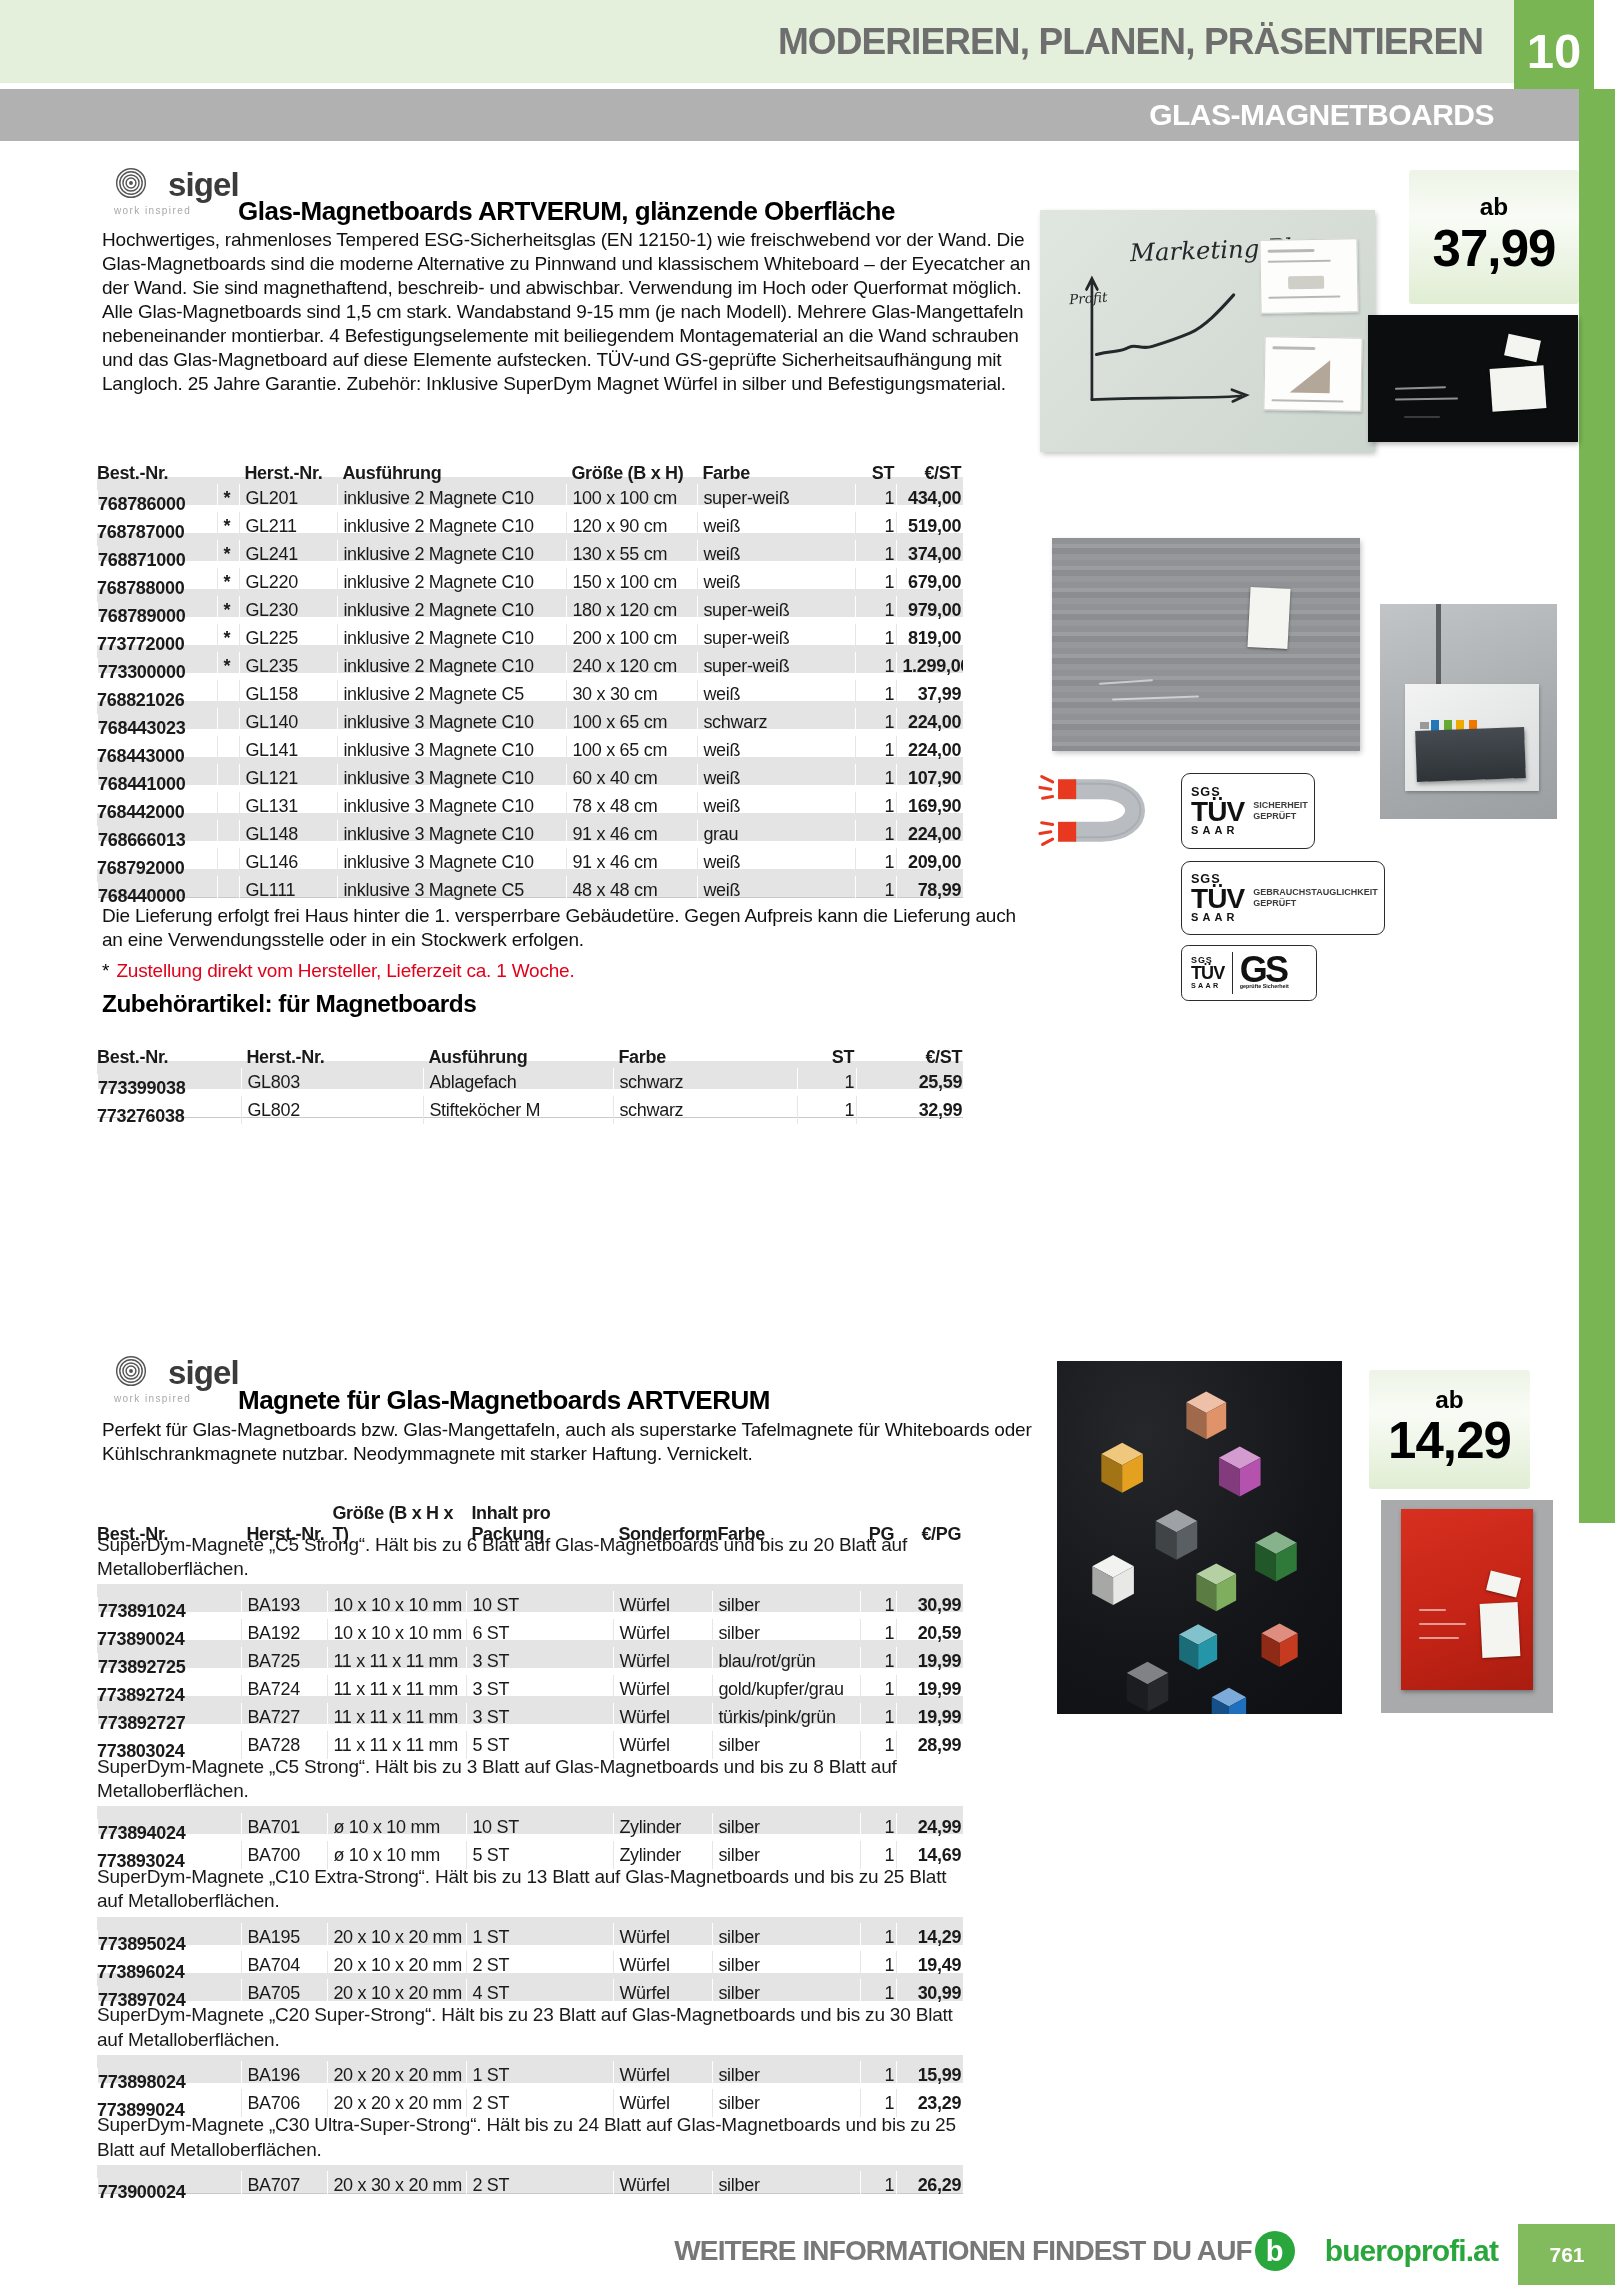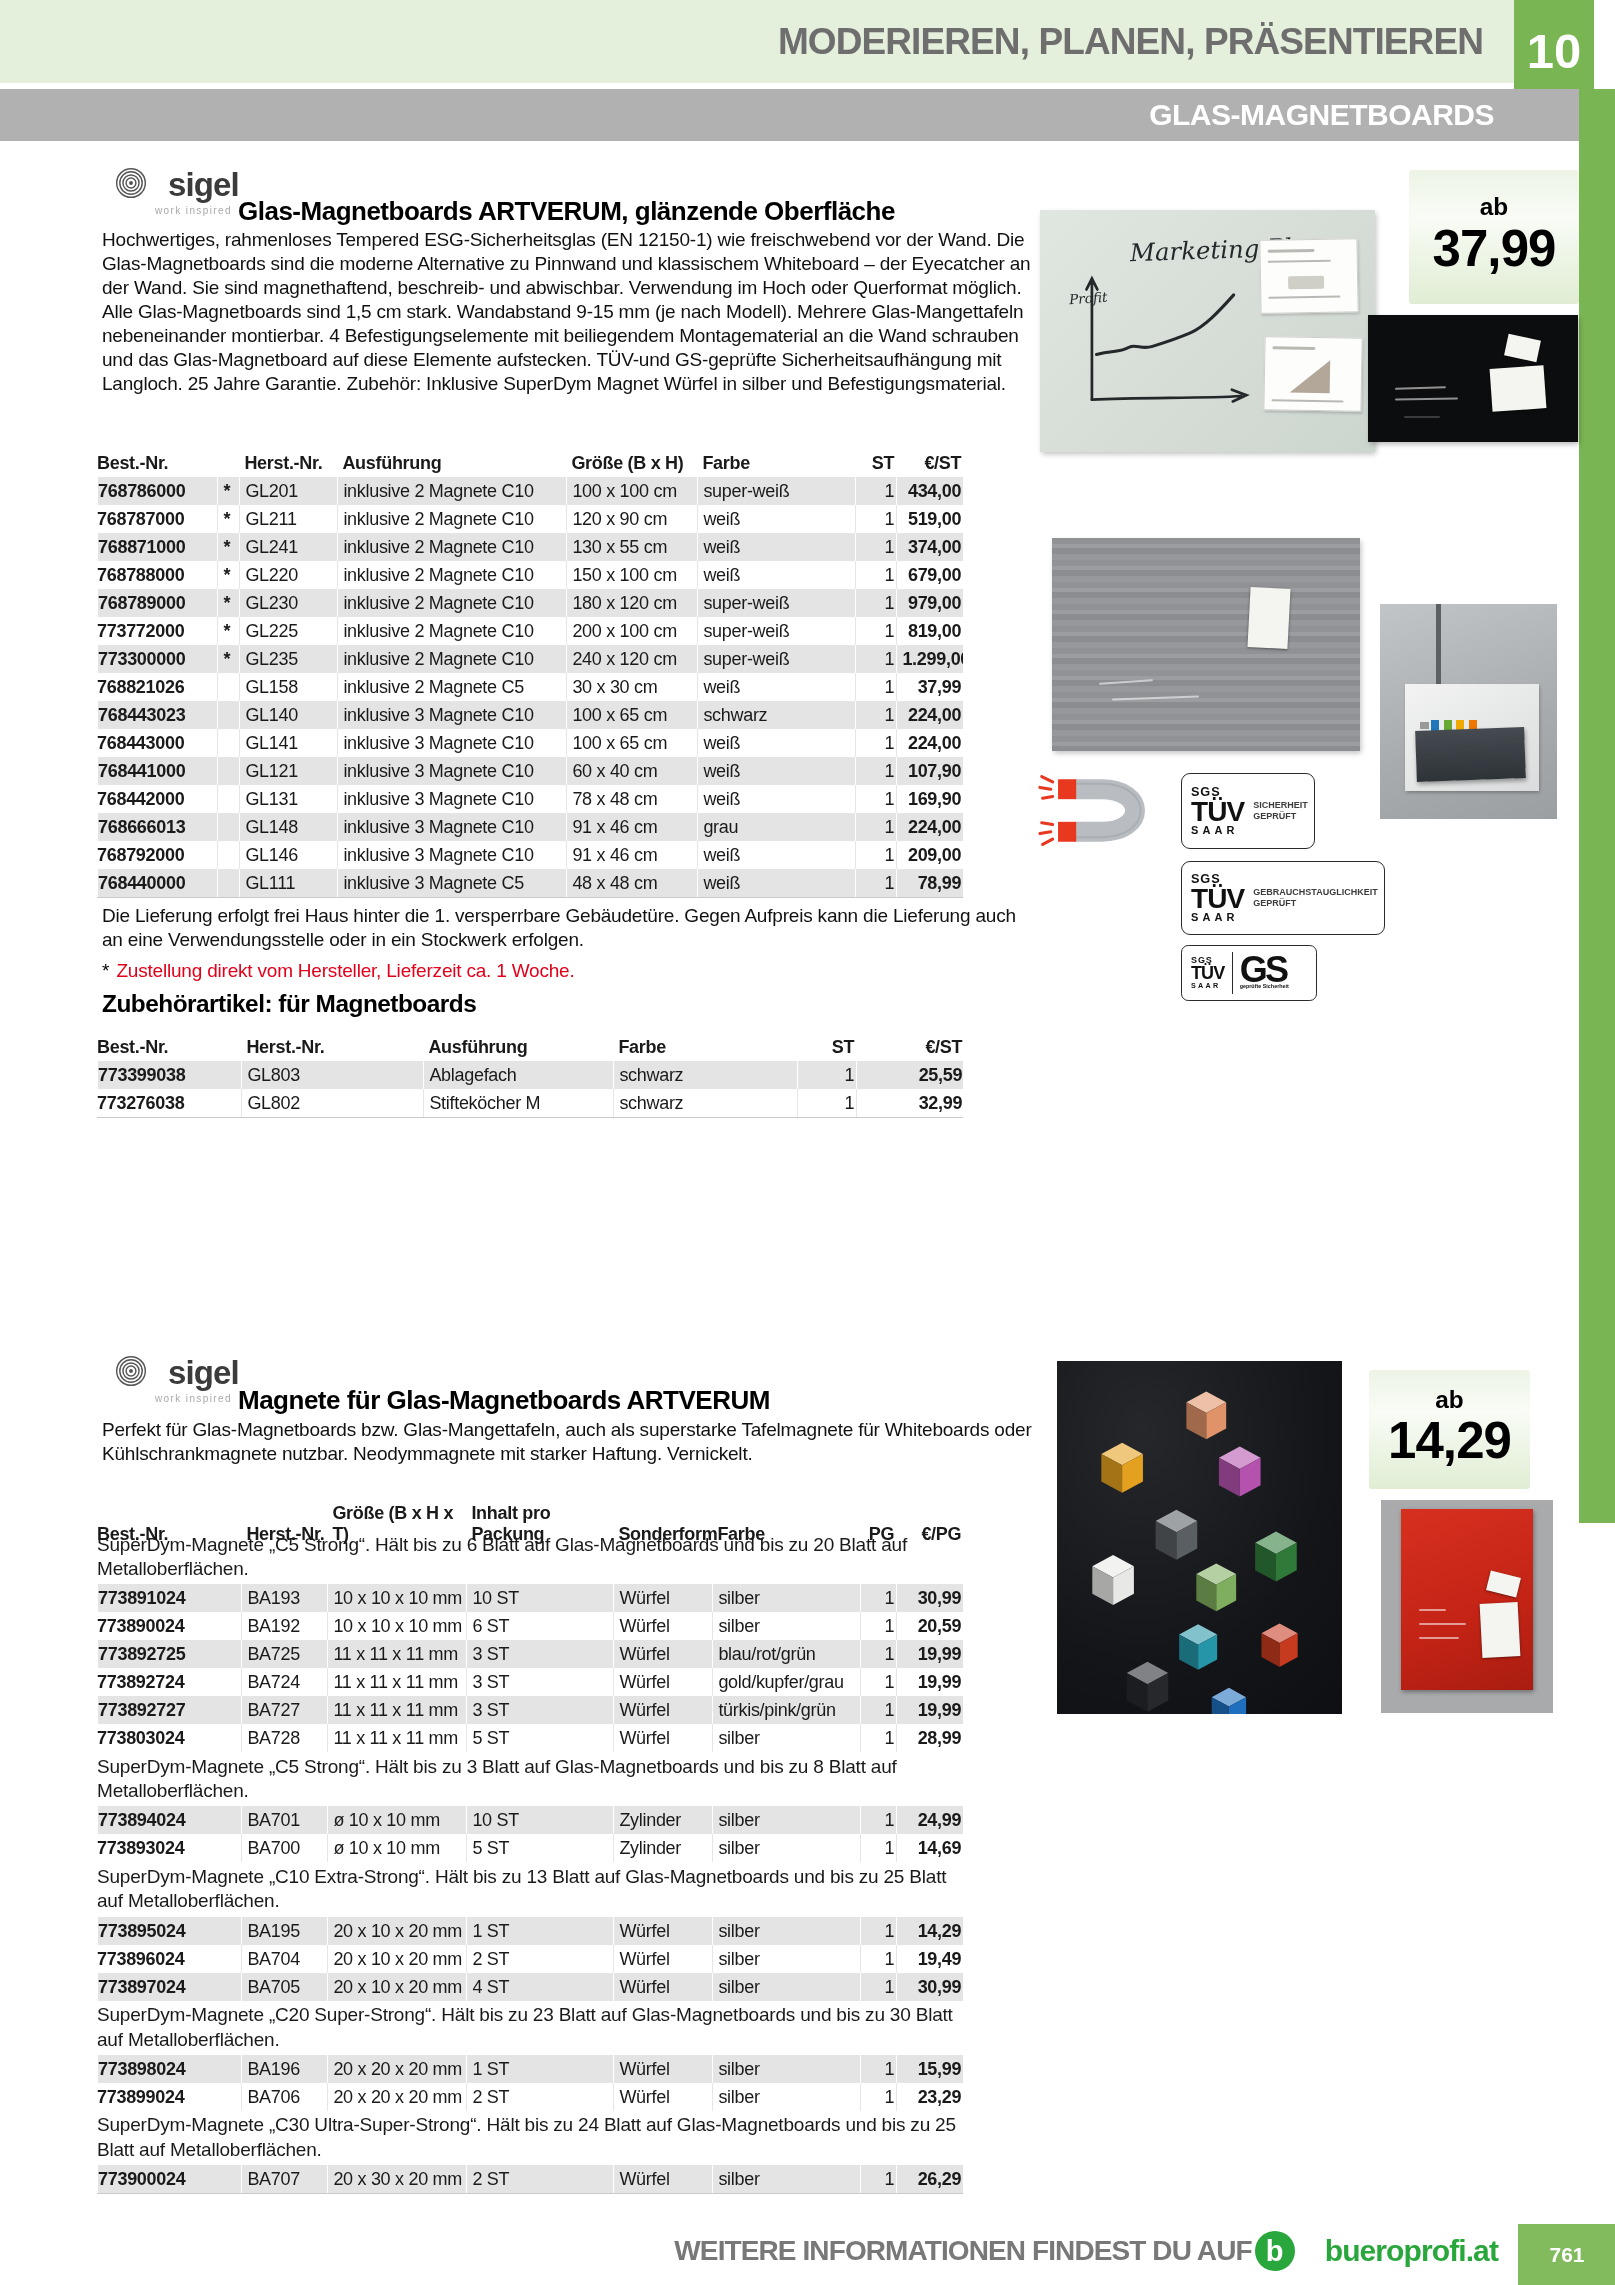--- a/index.html
+++ b/index.html
@@ -15,40 +15,40 @@
           display:flex;align-items:center;justify-content:center;color:#fff;font-size:49px;font-weight:bold;}
   .graybar{left:0;top:89px;width:1579px;height:52px;background:#b1b1b1;
           display:flex;align-items:center;justify-content:flex-end;padding-right:85px;box-sizing:border-box;}
   .graybar-title{font-size:30px;font-weight:bold;color:#fff;letter-spacing:-0.5px;}
   .side-strip{left:1579px;top:89px;width:36px;height:1434px;background:#79b553;}
 
   
   .brand{display:flex;flex-direction:column;width:118px;}
   .brand-row{display:flex;align-items:center;gap:20px;}
   .brand-name{font-size:33px;font-weight:bold;color:#3b3b3b;letter-spacing:-0.9px;line-height:1;}
-  .brand-tagline{font-size:10px;color:#a9a9a9;letter-spacing:1.4px;margin-top:1.8px;text-align:right;}
+  .brand-tagline{font-size:10px;color:#a9a9a9;letter-spacing:1.4px;margin-top:1.8px;}
 
   
   .sec-title{font-size:26px;font-weight:bold;letter-spacing:-0.5px;color:#000;}
   .desc{font-size:19px;line-height:24px;letter-spacing:-0.2px;color:#111;}
   .note{font-size:19px;line-height:23.5px;letter-spacing:-0.2px;color:#111;}
   .star-note{font-size:19px;letter-spacing:-0.2px;}
   .star-note .star{color:#000;margin-right:7.2px;}
   .star-note .red{color:#e2001a;}
   .sub-heading{font-size:24.4px;font-weight:bold;letter-spacing:-0.5px;color:#000;}
 
   
   .tbl{font-size:18px;letter-spacing:-0.3px;border-bottom:1.8px solid #c9c9c9;}
   .thead{display:grid;height:27px;align-items:end;font-weight:bold;padding-bottom:2.7px;box-sizing:border-box;}
   .trow{display:grid;height:28px;align-items:center;background:#fff;}
   .trow.zebra{background:#e4e4e4;}
   .tc{height:28px;line-height:28px;white-space:nowrap;overflow:hidden;padding-left:0;box-sizing:border-box;
       border-left:0.9px solid #e6e6e6;padding-left:5.4px;}
   .trow.zebra .tc{border-left:0.9px solid #fff;}
-  .tc.first,.thead>div.first{border-left:none;padding-left:0;}
+  .tc.first,.thead>div.first{border-left:none;padding-left:0;margin-top:13px;}
   .thead>div{border-left:none;padding-left:5.4px;}
   .thead>div.first{padding-left:0;}
   .b{font-weight:bold;}
   .r{text-align:right;padding-right:1.8px;}
   .t1 .thead,.t1 .trow{grid-template-columns:120px 22px 98px 229px 131px 158px 41px 67px;}
   .tacc .thead,.tacc .trow{grid-template-columns:144px 182px 190px 184px 59px 108px;}
   .t3 .thead,.t3 .trow{grid-template-columns:144px 86px 139px 147px 99px 148px 36px 67px;}
   .tgroup{font-size:19px;line-height:24.4px;letter-spacing:-0.2px;padding:2.7px 0 2.7px 0;background:#fff;}
 
   

